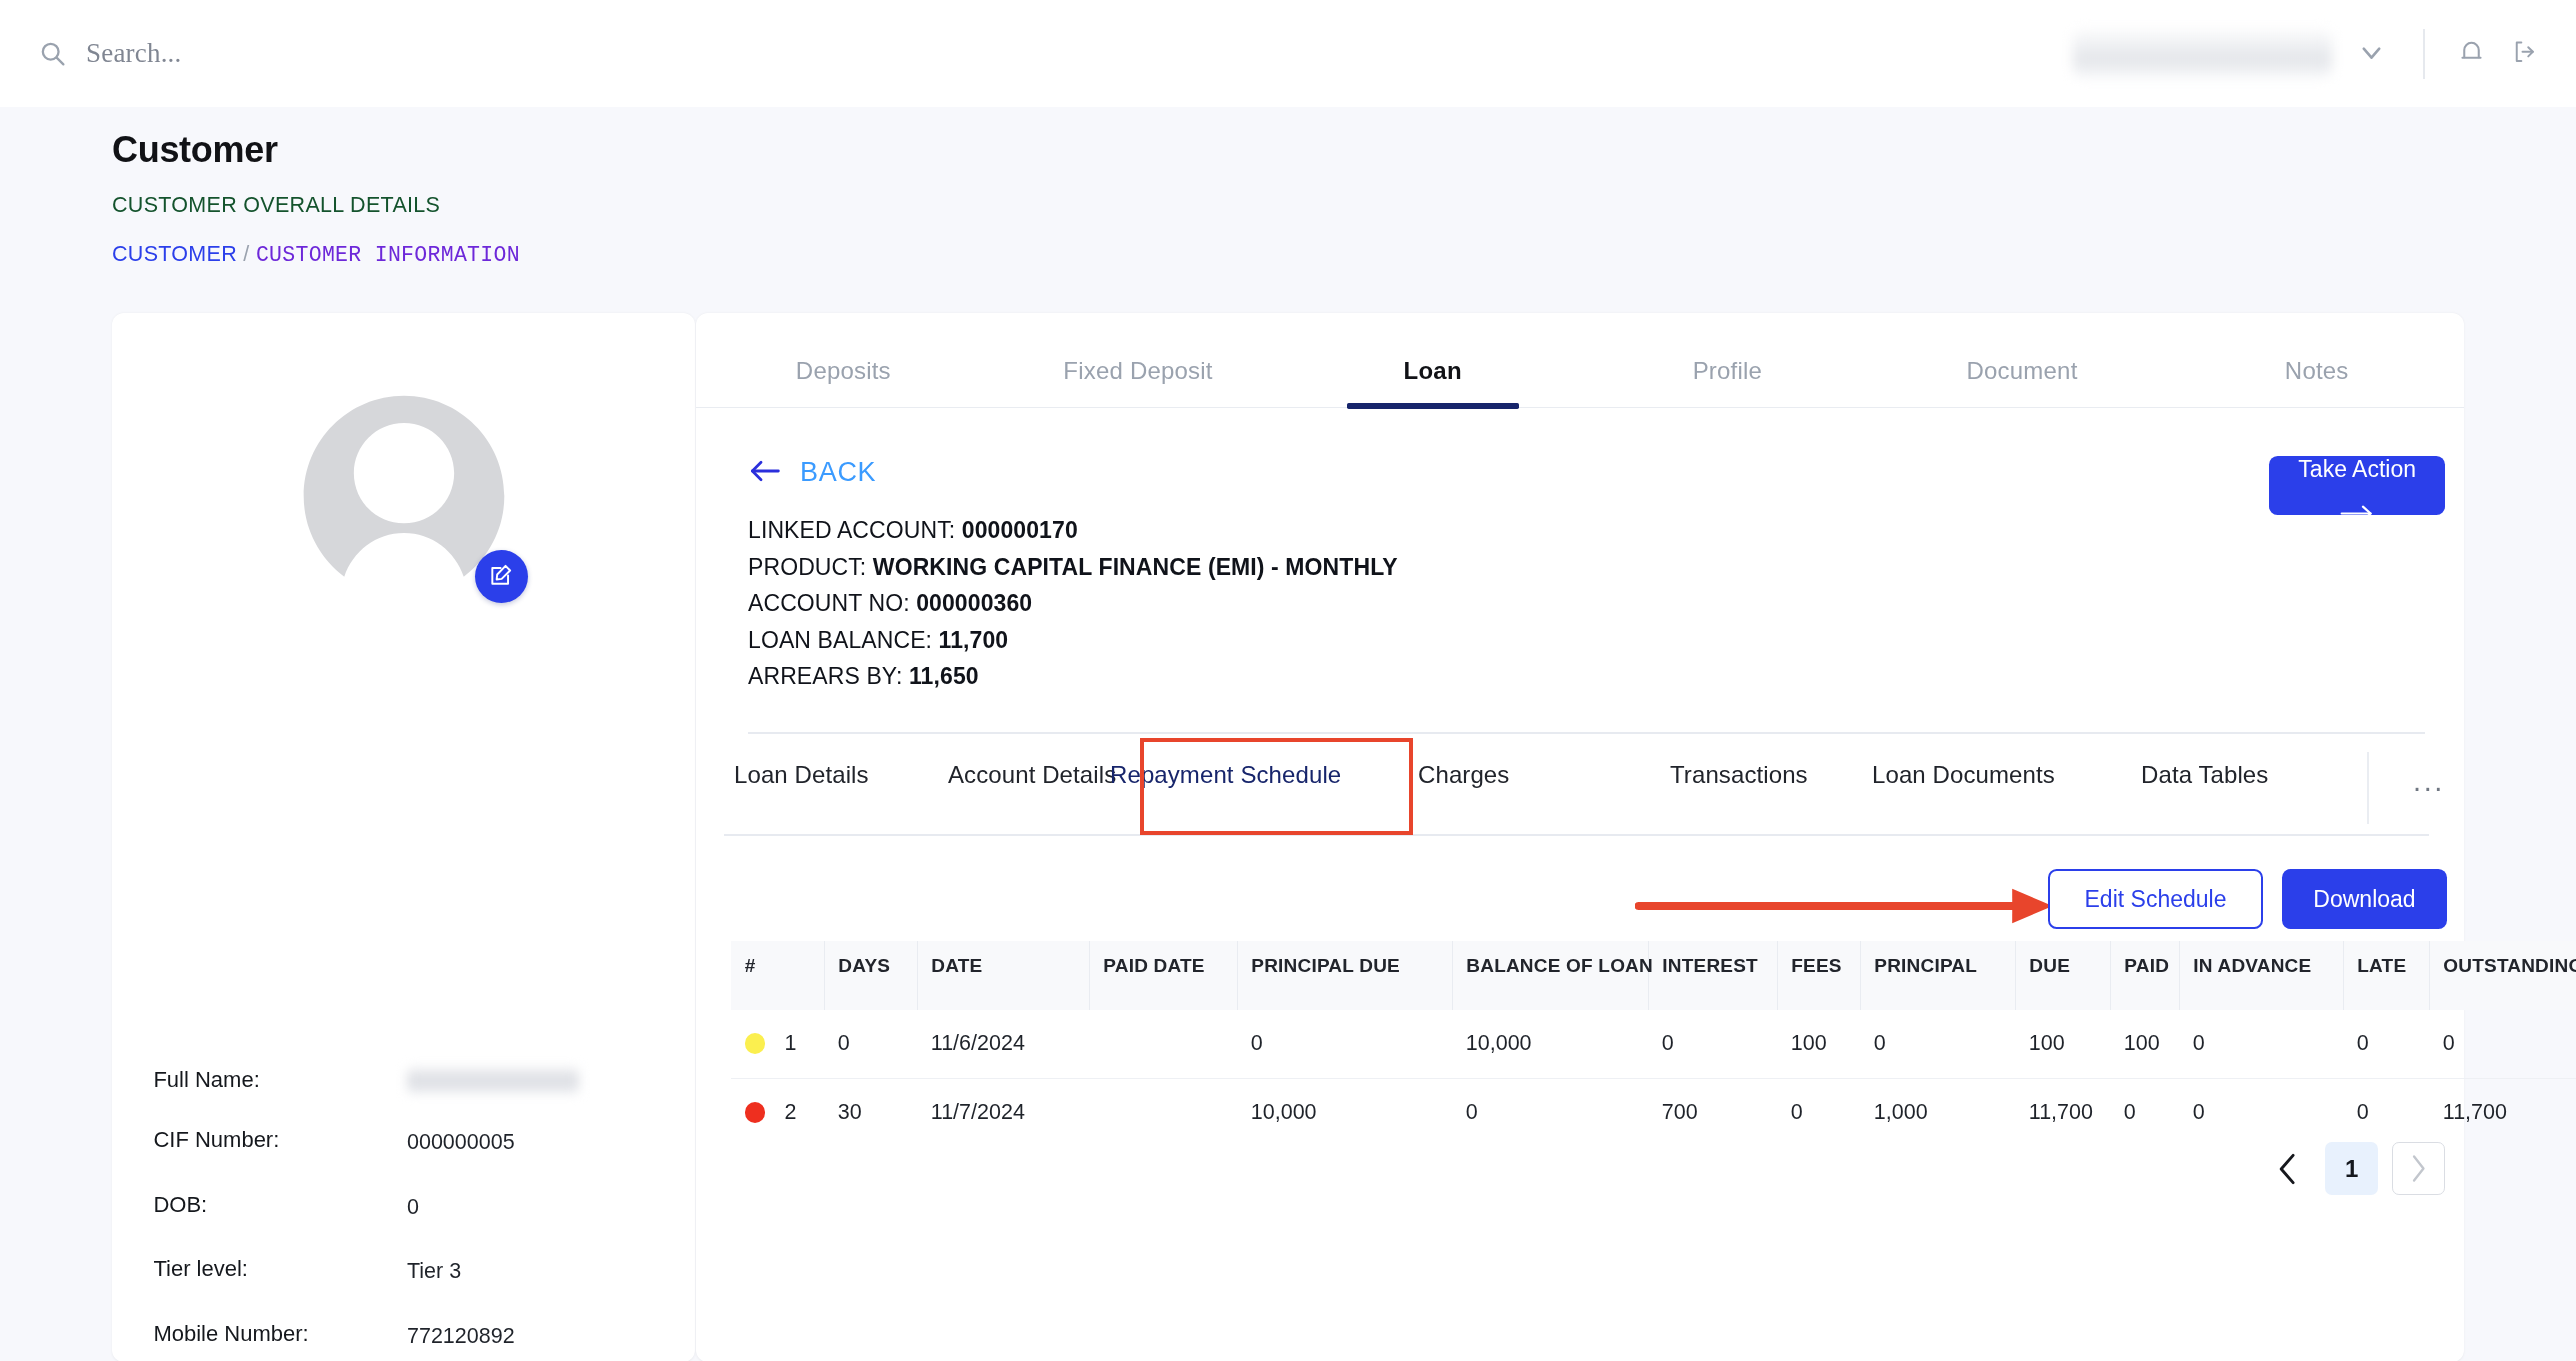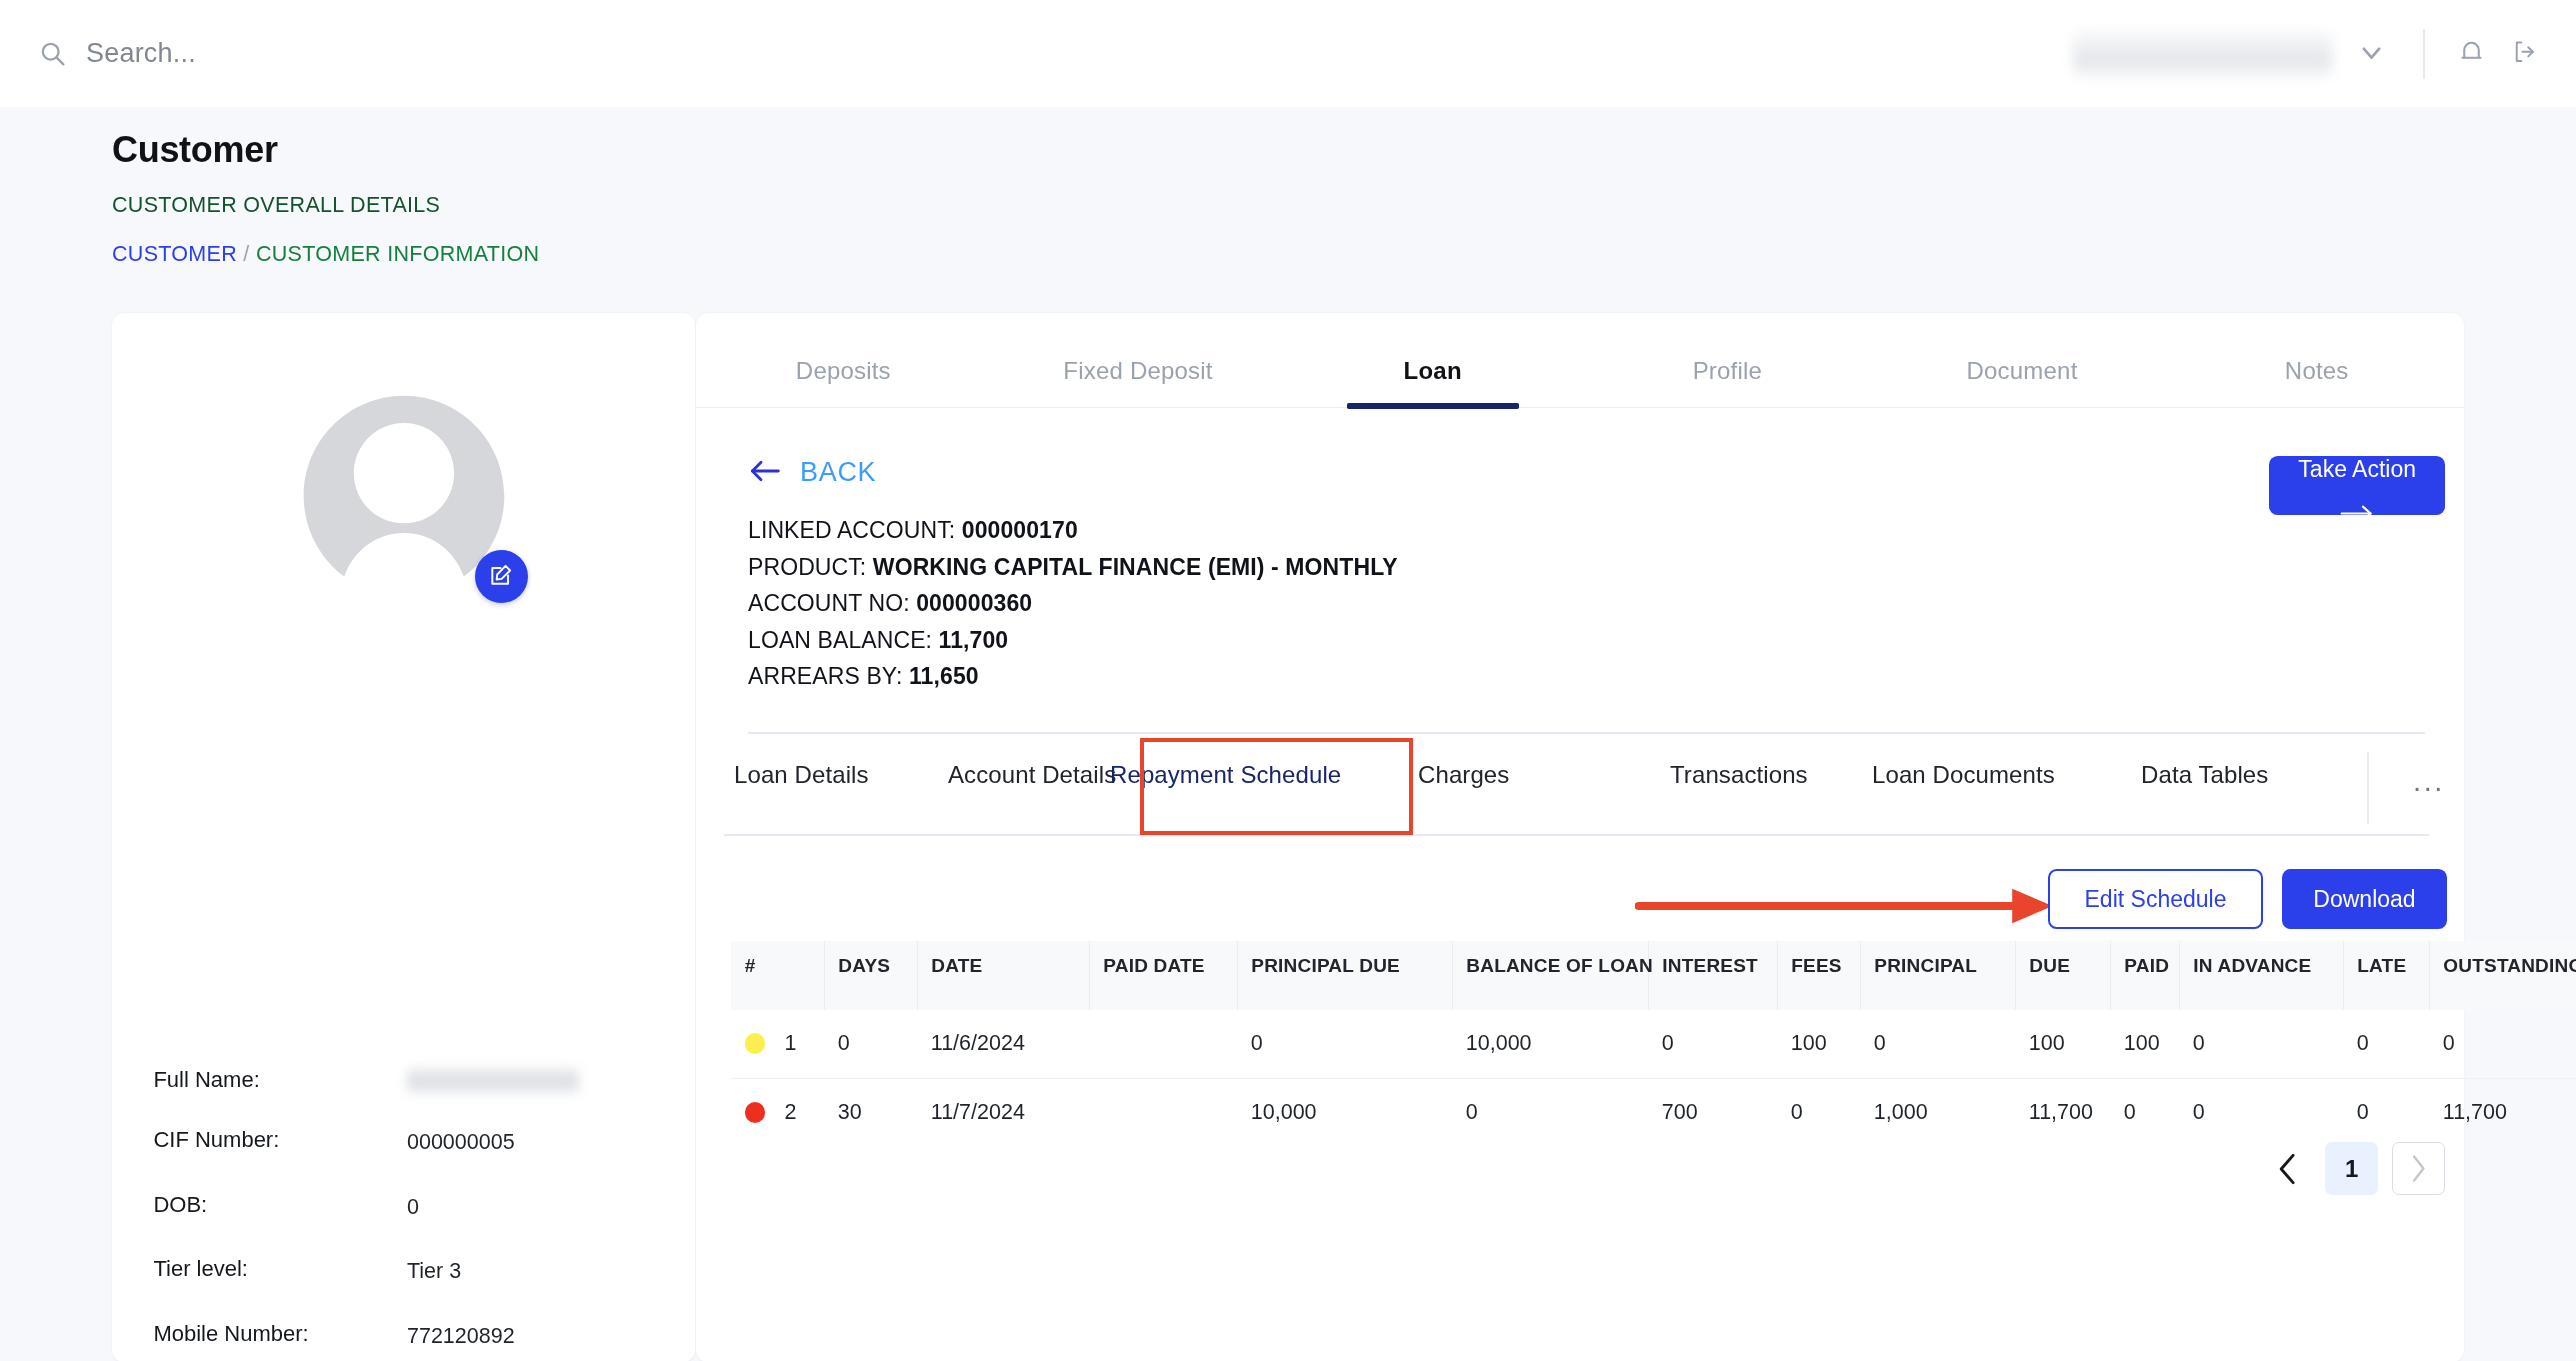--- a/index.html
+++ b/index.html
@@ -14,21 +14,21 @@
   
   .topbar {
     position: absolute; top: 0; left: 0; width: 2576px; height: 107px;
     background: #ffffff; display: flex; align-items: center;
   }
   .search-wrap { display: flex; align-items: center; margin-left: 38px; }
   .search-icon { width: 29px; height: 29px; position: relative; }
   .search-icon svg { display: block; }
   .search-input {
     border: none; outline: none; background: transparent;
-    font-family: Liberation Sans, sans-serif;
+    font-family: Liberation Serif, serif;
     font-size: 27px; color: #555f6d; margin-left: 19px; width: 534px;
     letter-spacing: 0.2px;
   }
   .search-input::placeholder { color: #6b7280; opacity: .85; }
 
   .topbar-right {
     position: absolute; right: 0; top: 0; height: 107px;
     display: flex; align-items: center;
   }
   .user-blur {
@@ -42,21 +42,21 @@
   .icon-btn { width: 47px; height: 47px; display: flex; align-items: center; justify-content: center; margin-right: 6.9px; }
   .icon-btn:last-child { margin-right: 27.6px; }
 
   
   .page-head { position: absolute; left: 112px; top: 129px; }
   .page-title { font-size: 36px; font-weight: bold; color: #111216; letter-spacing: -0.3px; }
   .page-sub { margin-top: 22.4px; font-size: 21.5px; color: #14532d; letter-spacing: 0.3px; }
   .crumbs { margin-top: 24px; font-size: 21.5px; letter-spacing: 0.3px; }
   .crumb-link { color: #2b3fea; }
   .crumb-sep { color: #9aa2ae; }
-  .crumb-cur { color: #15803d; }
+  .crumb-cur { color: #6d28d9; font-family: Liberation Mono, monospace; }
 
   
   .left-card {
     position: absolute; left: 112px; top: 313px;
     width: 583px; height: 1049px;
     background: #ffffff; border-radius: 12px;
     box-shadow: 0 0.9px 2.6px rgba(16,24,40,.06);
   }
   .avatar-wrap { position: absolute; left: 50%; transform: translateX(-50%); top: 69px; width: 228px; height: 228px; }
   .avatar-edit {

